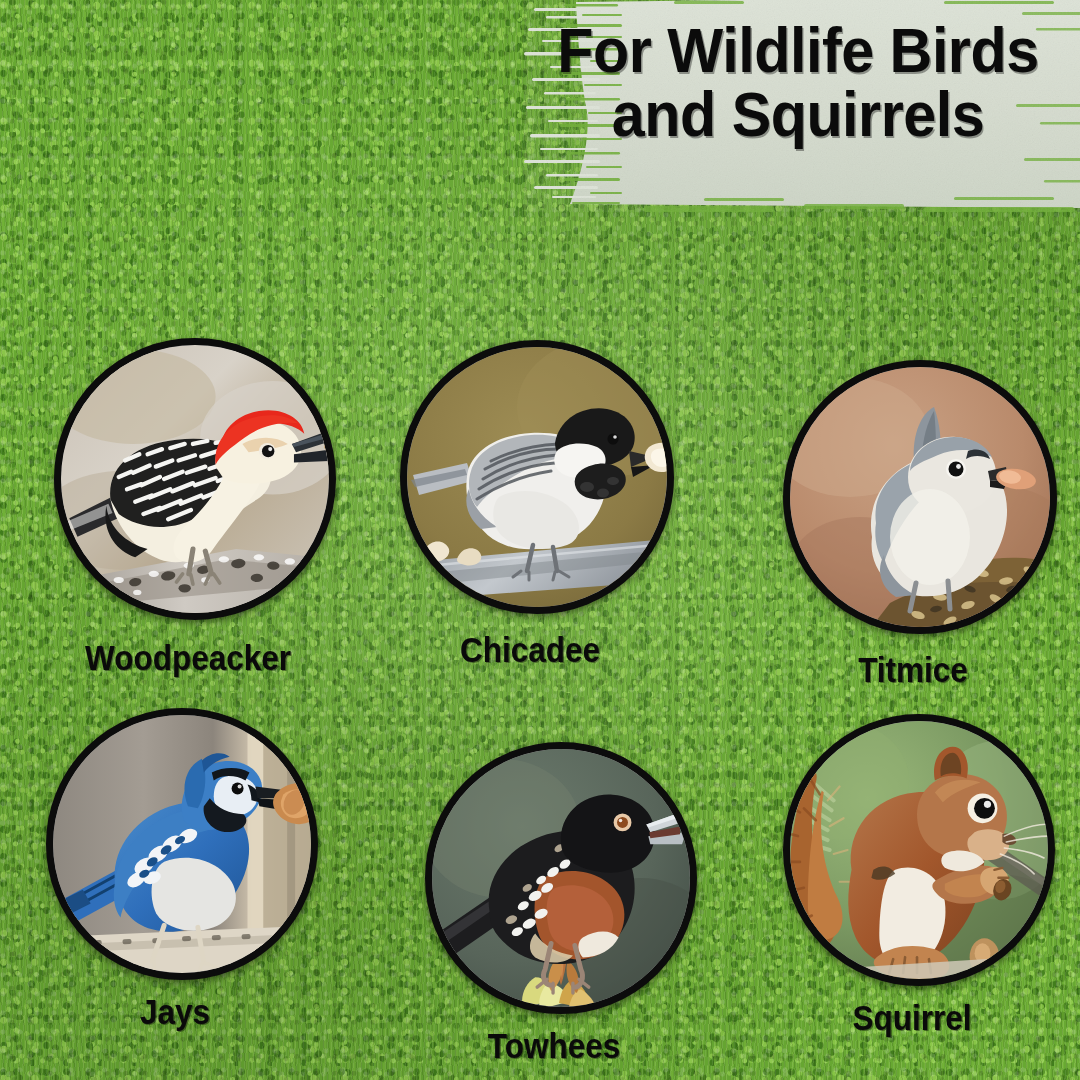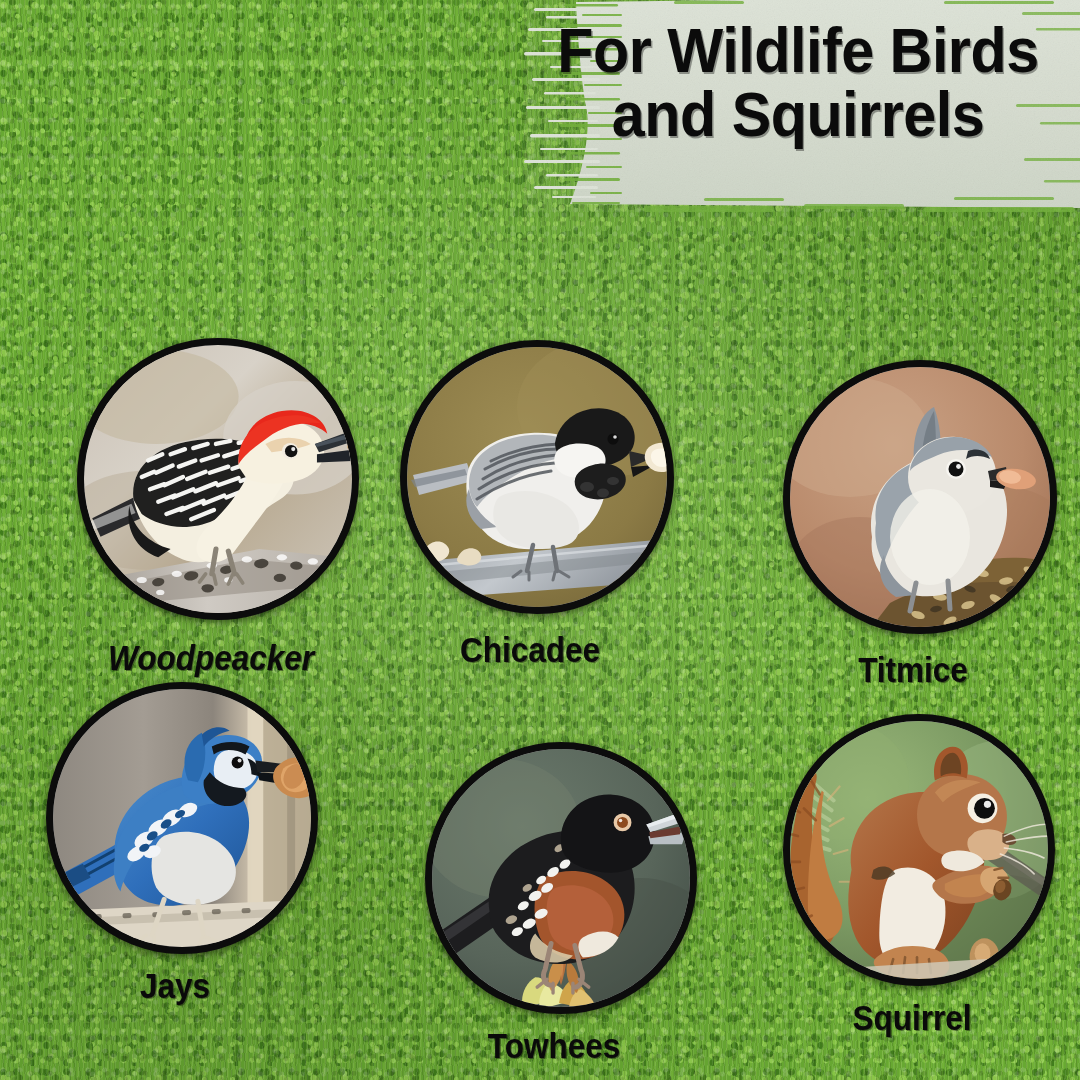--- a/index.html
+++ b/index.html
@@ -182,21 +182,21 @@
         <rect x="516" y="128" width="46" height="2.5" rx="1.2"></rect>
         <rect x="500" y="164" width="62" height="3" rx="1.5"></rect>
         <rect x="520" y="186" width="42" height="2.5" rx="1.2"></rect>
       </g>
       <rect x="0" y="0" width="562" height="218" filter="url(#grain)" fill="#ffffff" opacity="0.5"></rect>
     </svg>
     <div class="banner-title">For Wildlife Birds
 and Squirrels</div>
   </div>
 
-  <div class="tile" id="tile-0" style="left: 77px; top: 338px; width: 268px; height: 338px; font-style: italic;">
+  <div class="tile" id="tile-0" style="left: 54px; top: 338px; width: 268px; height: 338px;">
     <div class="circle" style="width: 268px; height: 268px; border-color: rgb(12, 12, 12);">
       <svg viewBox="0 0 260 260">
         <defs>
           <linearGradient id="wbg" x1="0" y1="0" x2="1" y2="1">
             <stop offset="0" stop-color="#c9c0b4"></stop>
               <stop offset=".35" stop-color="#d8d2c8"></stop>
             <stop offset=".6" stop-color="#b9ab93"></stop>
               <stop offset="1" stop-color="#cfc8bd"></stop>
           </linearGradient>
           <linearGradient id="wperch" x1="0" y1="0" x2="1" y2="0">
@@ -471,21 +471,21 @@
 
           <ellipse cx="140" cy="170" rx="40" ry="48" fill="#f3f1ea" opacity=".8"></ellipse>
 
           <path d="M126,216 L120,244 M158,214 L160,242" stroke="#8c8f92" stroke-width="5" fill="none" stroke-linecap="round"></path>
         </g>
       </svg>
     </div>
     <div class="caption" style="top: 290px; color: rgb(10, 10, 10);">Titmice</div>
   </div>
 
-  <div class="tile" id="tile-3" style="left: 46px; top: 682px; width: 258px; height: 328px;">
+  <div class="tile" id="tile-3" style="left: 46px; top: 708px; width: 258px; height: 328px;">
     <div class="circle" style="width: 258px; height: 258px; border-color: rgb(12, 12, 12);">
       <svg viewBox="0 0 260 260">
         <defs>
           <linearGradient id="jbg" x1="0" y1="0" x2="1" y2="0">
             <stop offset="0" stop-color="#8e8880"></stop>
               <stop offset=".35" stop-color="#a39c93"></stop>
             <stop offset=".62" stop-color="#8c857c"></stop>
               <stop offset=".78" stop-color="#cfc3ae"></stop>
             <stop offset="1" stop-color="#b8ac97"></stop>
           </linearGradient>

